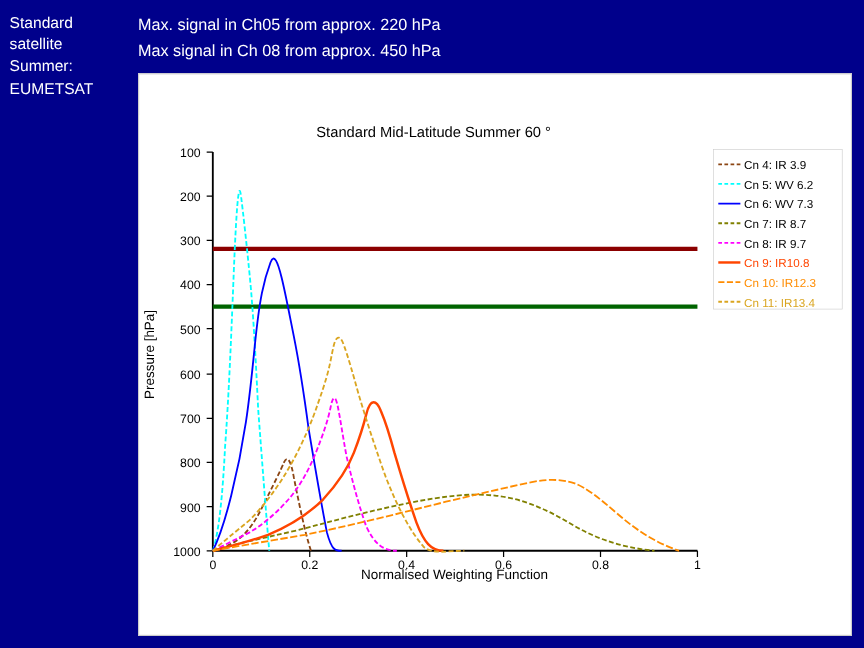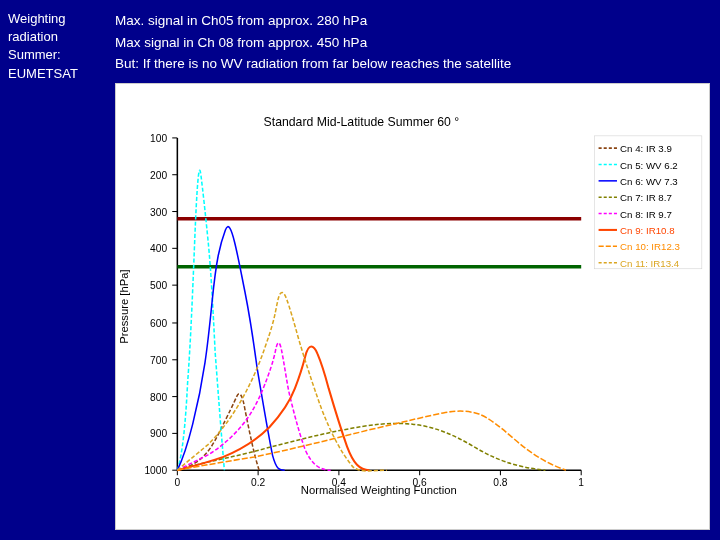--- a/index.html
+++ b/index.html
@@ -55,32 +55,31 @@
     svg.chart-svg {
       width: 100%;
       height: 100%;
     }
   </style>
 </head>
 <body>
 
 <div class="sidebar">
   <span class="sidebar-text">
-    <span>Weighting</span><br>
-    <span>radiation</span><br>
+    <span>Standard</span><br>
+    <span>satellite</span><br>
     <span>Summer:</span><br>
     <span>EUMETSAT</span>
   </span>
 </div>
 
 <div class="main-content">
   <div class="header-text">
-    <div>Max. signal in Ch05 from approx. 280 hPa</div>
+    <div>Max. signal in Ch05 from approx. 220 hPa</div>
     <div>Max signal in Ch 08 from approx. 450 hPa</div>
-    <div>But: If there is no WV radiation from far below reaches the satellite</div>
   </div>
 
   <div class="chart-container">
     <svg class="chart-svg" viewBox="0 0 580 390">
 
       <rect x="0" y="0" width="580" height="390" fill="white"></rect>
 
       <text x="240" y="18" text-anchor="middle" font-size="12" font-family="Arial" fill="black">Standard Mid-Latitude Summer 60 °</text>
 
       <line x1="60" y1="30" x2="60" y2="355" stroke="black" stroke-width="1.5"></line>

